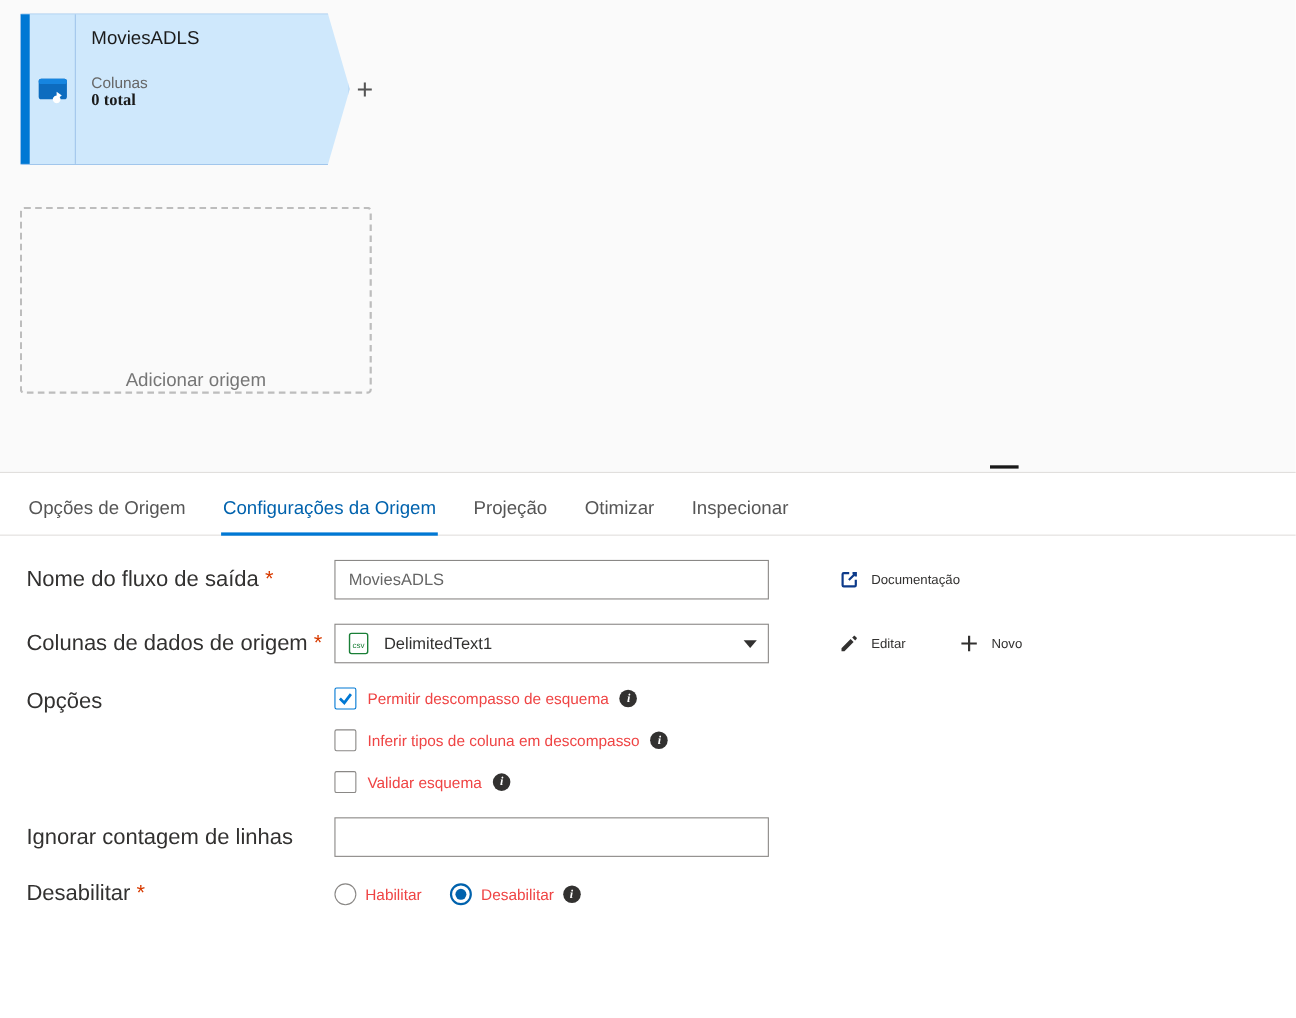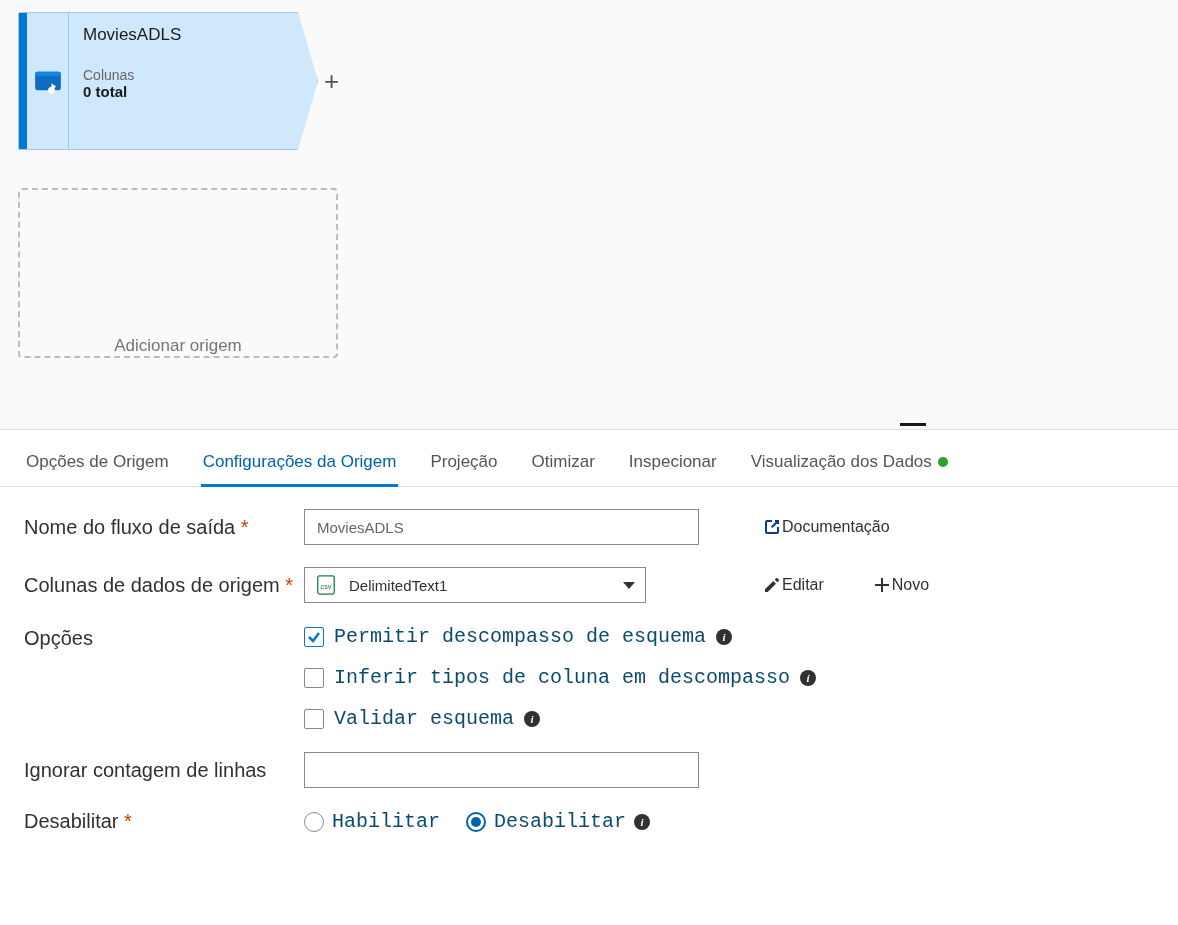--- a/index.html
+++ b/index.html
@@ -11,53 +11,53 @@
     background: #cfe8fc; border: 1px solid #a1c6ec; position: relative;
     clip-path: polygon(0 0, 280px 0, 300px 50%, 280px 100%, 0 100%);
     border-radius: 2px;
   }
   .source-node .grab { width: 8px; background: #0078d4; }
   .source-node .iconcol { width: 42px; display:flex; align-items:center; justify-content:center; border-right: 1px solid #a1c6ec; }
   .dataset-icon { width: 28px; height: 28px; }
   .source-node .body { padding: 12px 14px; }
   .node-title { font-size: 17px; color: #1b1b1b; margin-bottom: 22px; }
   .node-sub { font-size: 14px; color: #666; }
-  .node-total { font-size: 15px; font-weight: 600; color: #1b1b1b; }
+  .node-total { font-size: 15px; font-weight: 600; color: #1b1b1b; font-family: Liberation Serif, serif; }
   .plus-after { font-size: 26px; color: #555; margin-left: 6px; font-weight: 300; }
   .add-source-box {
     margin-top: 38px; width: 320px; height: 170px; border: 2px dashed #bdbdbd; border-radius: 4px;
     display:flex; align-items:flex-end; justify-content:center; color:#767676; font-size:17px;
     cursor: pointer;
   }
   .panel-divider-handle { position: absolute; bottom: 0; left: 900px; width: 26px; height: 6px; background-image: linear-gradient(#000,#000); background-size: 26px 3px; background-repeat:no-repeat; background-position: 0 0; opacity: .9; }
   .config-panel { padding: 6px 0 0 0; }
   .tab-row { display:flex; gap: 30px; padding: 8px 0 0 24px; border-bottom: 1px solid #e1dfdd; }
   .tab { padding: 8px 2px 14px 2px; font-size: 17px; color: #555; cursor: pointer; position: relative; display:flex; align-items:center; gap:6px; }
   .tab.active { color: #0062ad; font-weight: 400; }
   .tab.active::after { content:""; position:absolute; left:0; right:0; bottom:-1px; height:3px; background:#0078d4; }
   .status-dot { width:10px; height:10px; border-radius:50%; background:#2ba02b; display:inline-block; }
   .form-area { padding: 22px 24px; display:grid; grid-template-columns: 280px 400px 1fr; column-gap: 0; row-gap: 22px; align-items:center; max-width: 1050px; }
   .label { font-size: 20px; color: #323130; }
   .req::after { content: " *"; color: #d83b01; }
   .text-input { width: 395px; height: 36px; border:1px solid #8a8886; padding: 0 12px; font-size: 15px; color: #323130; background:#fff; }
   .text-input.ro { background:#fff; color:#666; }
-  .dropdown { width:342px; height:36px; border:1px solid #8a8886; display:flex; align-items:center; padding:0 10px; justify-content:space-between; cursor:pointer; }
+  .dropdown { width:395px; height:36px; border:1px solid #8a8886; display:flex; align-items:center; padding:0 10px; justify-content:space-between; cursor:pointer; }
   .dropdown .dd-left { display:flex; align-items:center; gap:12px; }
   .csv-icon { width:22px; height:22px; }
   .dd-text { font-size:15px; color:#323130; }
   .dd-caret { width:0; height:0; border-left:6px solid transparent; border-right:6px solid transparent; border-top:7px solid #323130; }
   .side-actions { display:flex; align-items:center; gap: 48px; padding-left: 58px; }
-  .side-action { display:flex; align-items:center; font-size: 16px; color:#323130; cursor:pointer; }
+  .side-action { display:flex; align-items:center; gap: 10px; font-size: 12px; color:#323130; cursor:pointer; }
   .ext-link-icon, .pencil-icon, .plus-icon { width: 20px; height: 20px; flex:0 0 20px; }
   .doc-link .side-label { font-weight:400; }
   .checkbox-row { display:flex; align-items:center; gap:10px; }
   .checkbox { width:20px; height:20px; border:1px solid #8a8886; display:inline-flex; align-items:center; justify-content:center; border-radius:2px; cursor:pointer; }
   .checkbox.checked { border-color:#0078d4; }
   .checkmark { width:14px; height:14px; stroke:#0078d4; stroke-width:2.5; fill:none; }
-  .cb-label { font-size:20px; color:#0c4a6e;font-family:Liberation Mono, monospace; }
+  .cb-label { font-size:14px; color:#ef4444; }
   .info-icon { width:16px; height:16px; display:inline-flex; align-items:center; justify-content:center; background:#323130; color:#fff; border-radius:50%; font-size:11px; font-weight:600; font-style:italic; font-family: Georgia, serif; cursor: default; }
   .stack { grid-column: 2 / span 2; display:flex; flex-direction:column; gap:18px; }
   .options-row-label { align-self:start; padding-top:2px; }
   .radio { width:20px; height:20px; border:1px solid #8a8886; border-radius:50%; display:inline-flex; align-items:center; justify-content:center; cursor:pointer; }
   .radio.checked { border:2px solid #0062ad; }
   .radio .dot { width:10px; height:10px; border-radius:50%; background:#0062ad; }
   .radio-group { display:flex; align-items:center; gap: 26px; }
   .radio-opt { display:flex; align-items:center; gap:8px; }
   .full-col { grid-column: 1 / span 1; }
 </style>
@@ -102,24 +102,20 @@
       </div>
     <div class="tab">
         <span>Projeção</span>
       </div>
     <div class="tab">
         <span>Otimizar</span>
       </div>
     <div class="tab">
         <span>Inspecionar</span>
       </div>
-    <div class="tab">
-      <span>Visualização dos Dados</span>
-      <span class="status-dot"></span>
-    </div>
   </div>
 
   <div class="form-area">
 
     <div class="label req full-col">Nome do fluxo de saída</div>
     <input class="text-input ro" value="MoviesADLS" style="">
     <div class="side-actions">
       <div class="side-action doc-link">
         <svg class="ext-link-icon" viewBox="0 0 20 20">
           <path d="M5 3h5v2H5v10h10v-5h2v5a2 2 0 0 1-2 2H5a2 2 0 0 1-2-2V5a2 2 0 0 1 2-2z" fill="#0d3a8a"></path>

